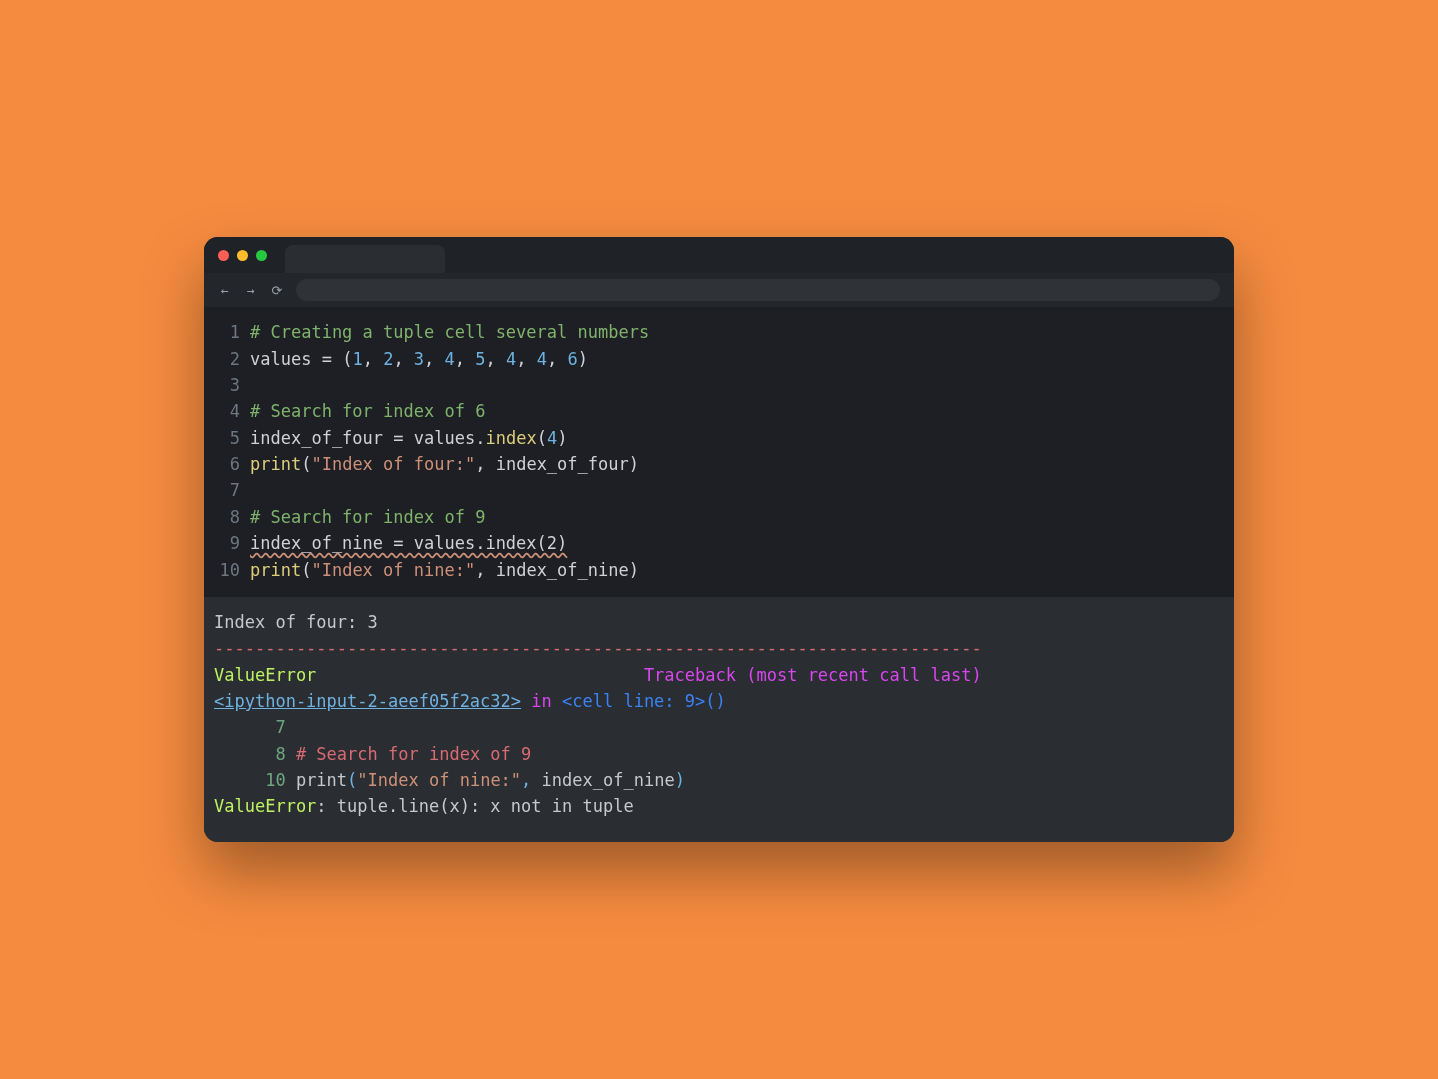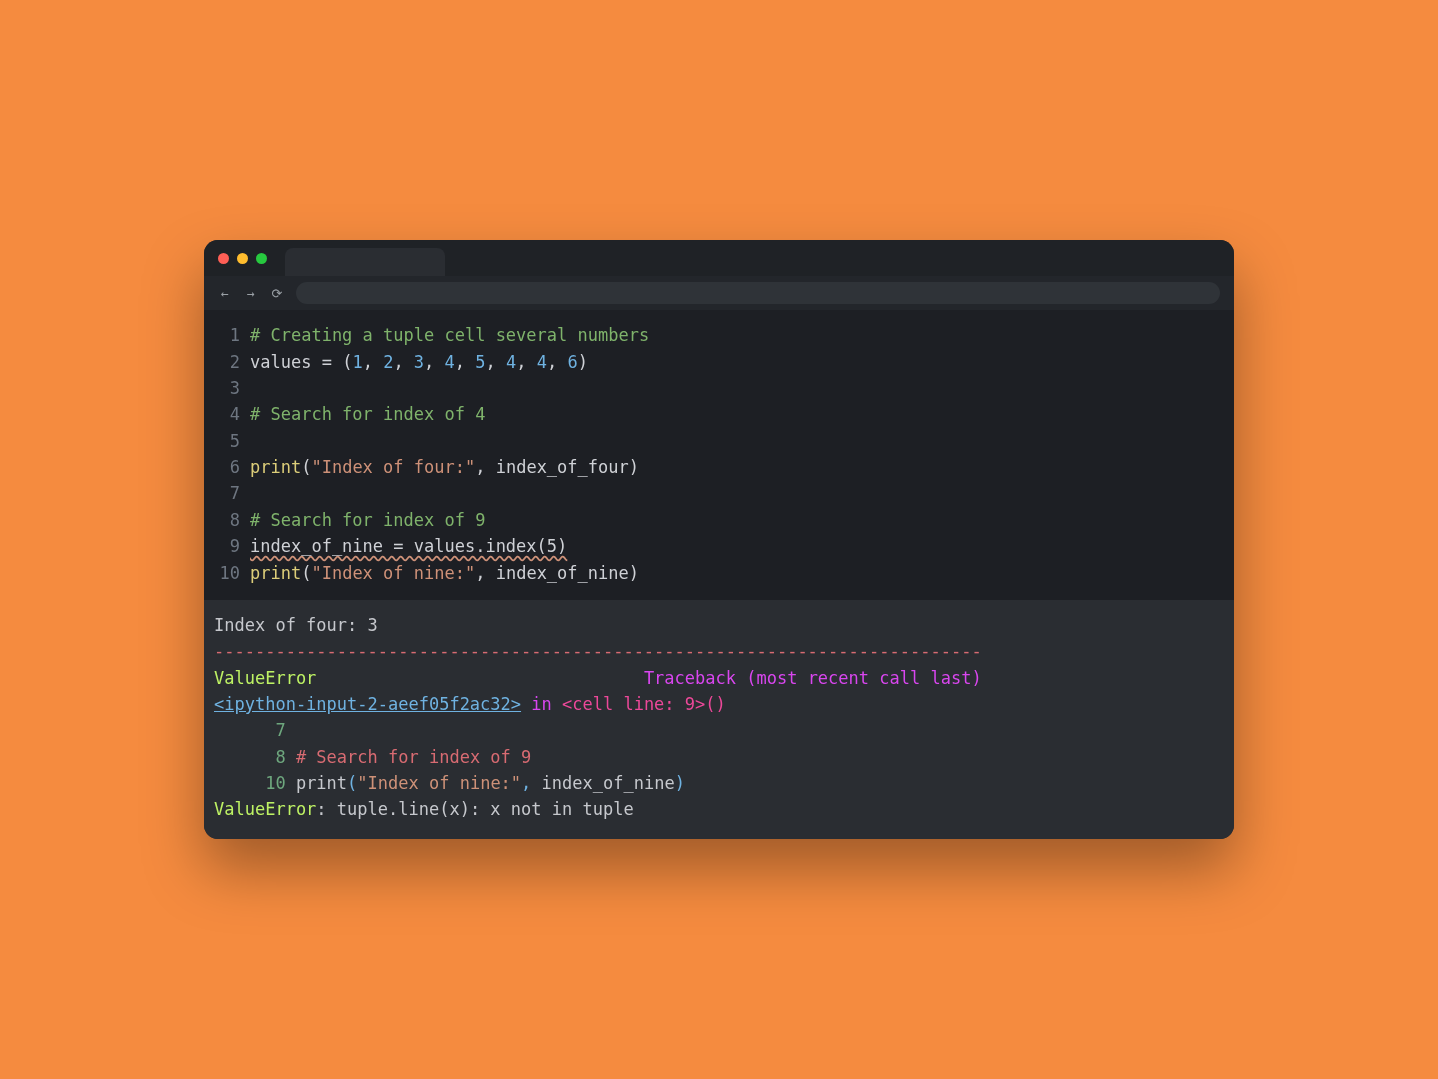--- a/index.html
+++ b/index.html
@@ -82,32 +82,32 @@
   .tok-func    { color: #dccd79; }
   .squiggle {
     text-decoration-line: underline;
     text-decoration-color: #ce9178;
     text-decoration-style: wavy;
     text-underline-offset: 3px;
   }
   
   .output-area {
     background: #2a2d32;
-    padding: 12px 10px 16px 10px;
+    padding: 12px 10px 22px 10px;
     font-size: 17px;
     line-height: 1.55;
     color: #c6c8cd;
   }
   .out-line { white-space: pre; }
   .o-plain   { color: #c6c8cd; }
   .o-dashes  { color: #d86b72; }
   .o-err     { color: #bef264; }
   .o-trace   { color: #d946ef; }
   .o-link    { color: #6fb2e1; text-decoration: underline; }
-  .o-in      { color: #ec4899; }
+  .o-in      { color: #3b82f6; }
   .o-lineno  { color: #6ea77e; }
   .o-comment { color: #d86b72; }
   .o-arrow   { color: #6ea77e; }
   .o-code    { color: #c6c8cd; }
   .o-code-bl { color: #6fb2e1; }
   .o-str     { color: #ce9178; }
 </style>
 </head>
 <body>
 
@@ -126,26 +126,26 @@
     <span class="nav-btn">←</span>
     <span class="nav-btn">→</span>
     <span class="nav-btn">⟳</span>
     <div class="addr"></div>
   </div>
 
   <div class="code-area" id="code-area">
       <div class="code-line"><span class="gutter">1</span><span><span class="tok-comment"># Creating a tuple cell several numbers</span></span></div>
       <div class="code-line"><span class="gutter">2</span><span><span class="tok-ident">values</span><span class="tok-op"> = </span><span class="tok-punct">(</span><span class="tok-num">1</span><span class="tok-punct">, </span><span class="tok-num">2</span><span class="tok-punct">, </span><span class="tok-num">3</span><span class="tok-punct">, </span><span class="tok-num">4</span><span class="tok-punct">, </span><span class="tok-num">5</span><span class="tok-punct">, </span><span class="tok-num">4</span><span class="tok-punct">, </span><span class="tok-num">4</span><span class="tok-punct">, </span><span class="tok-num">6</span><span class="tok-punct">)</span></span></div>
       <div class="code-line"><span class="gutter">3</span><span><span class="tok-ident"></span></span></div>
-      <div class="code-line"><span class="gutter">4</span><span><span class="tok-comment"># Search for index of 4</span></span></div>
-      <div class="code-line"><span class="gutter">5</span></div>
+      <div class="code-line"><span class="gutter">4</span><span><span class="tok-comment"># Search for index of 6</span></span></div>
+      <div class="code-line"><span class="gutter">5</span><span><span class="tok-ident">index_of_four</span><span class="tok-op"> = </span><span class="tok-ident">values</span><span class="tok-punct">.</span><span class="tok-func">index</span><span class="tok-punct">(</span><span class="tok-num">4</span><span class="tok-punct">)</span></span></div>
       <div class="code-line"><span class="gutter">6</span><span><span class="tok-func">print</span><span class="tok-punct">(</span><span class="tok-str">"Index of four:"</span><span class="tok-punct">, </span><span class="tok-ident">index_of_four</span><span class="tok-punct">)</span></span></div>
       <div class="code-line"><span class="gutter">7</span><span><span class="tok-ident"></span></span></div>
       <div class="code-line"><span class="gutter">8</span><span><span class="tok-comment"># Search for index of 9</span></span></div>
-      <div class="code-line"><span class="gutter">9</span><span><span class="tok-ident squiggle">index_of_nine = values.index(5)</span></span></div>
+      <div class="code-line"><span class="gutter">9</span><span><span class="tok-ident squiggle">index_of_nine = values.index(2)</span></span></div>
       <div class="code-line"><span class="gutter">10</span><span><span class="tok-func">print</span><span class="tok-punct">(</span><span class="tok-str">"Index of nine:"</span><span class="tok-punct">, </span><span class="tok-ident">index_of_nine</span><span class="tok-punct">)</span></span></div>
     </div>
   <div class="output-area" id="output-area">
       <div class="out-line"><span class="o-plain">Index of four: 3</span></div>
       <div class="out-line"><span class="o-dashes">---------------------------------------------------------------------------</span></div>
       <div class="out-line"><span class="o-err">ValueError</span><span class="o-trace">                                Traceback (most recent call last)</span></div>
       <div class="out-line"><span class="o-link">&lt;ipython-input-2-aeef05f2ac32&gt;</span><span class="o-trace"> in </span><span class="o-in">&lt;cell line: 9&gt;</span><span class="o-in">()</span></div>
       <div class="out-line"><span class="o-lineno">      7 </span></div>
       <div class="out-line"><span class="o-lineno">      8 </span><span class="o-comment"># Search for index of 9</span></div>
       <div class="out-line"><span class="o-lineno">     10 </span><span class="o-code">print</span><span class="o-code-bl">(</span><span class="o-str">"Index of nine:"</span><span class="o-code-bl">,</span><span class="o-code"> index_of_nine</span><span class="o-code-bl">)</span></div>

